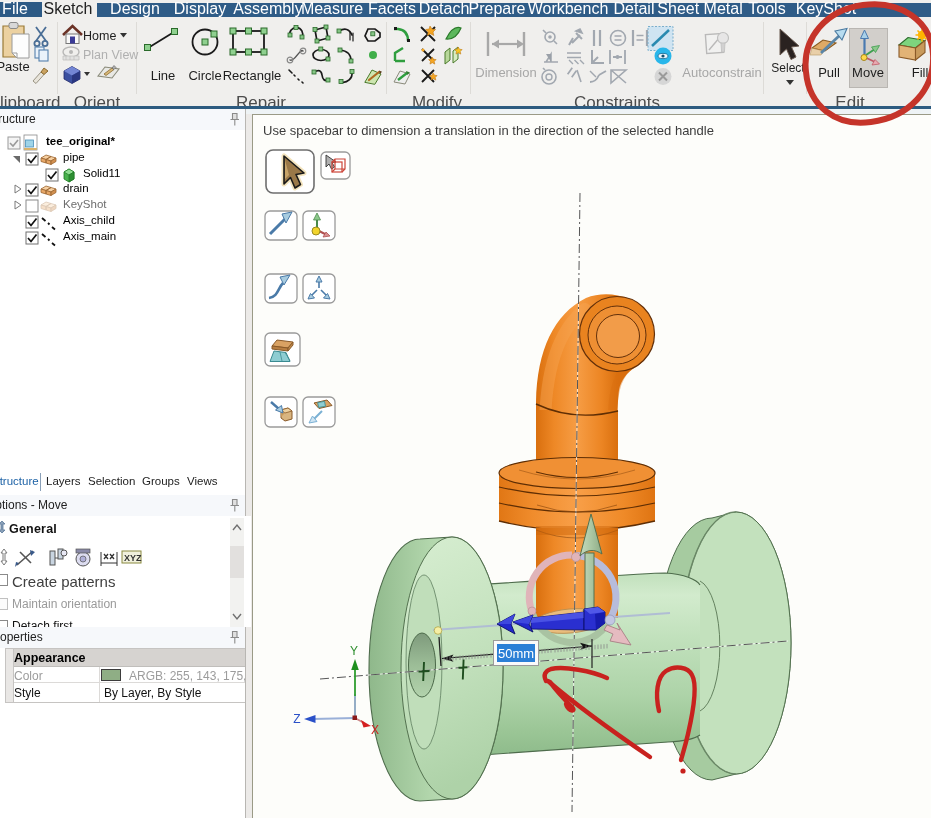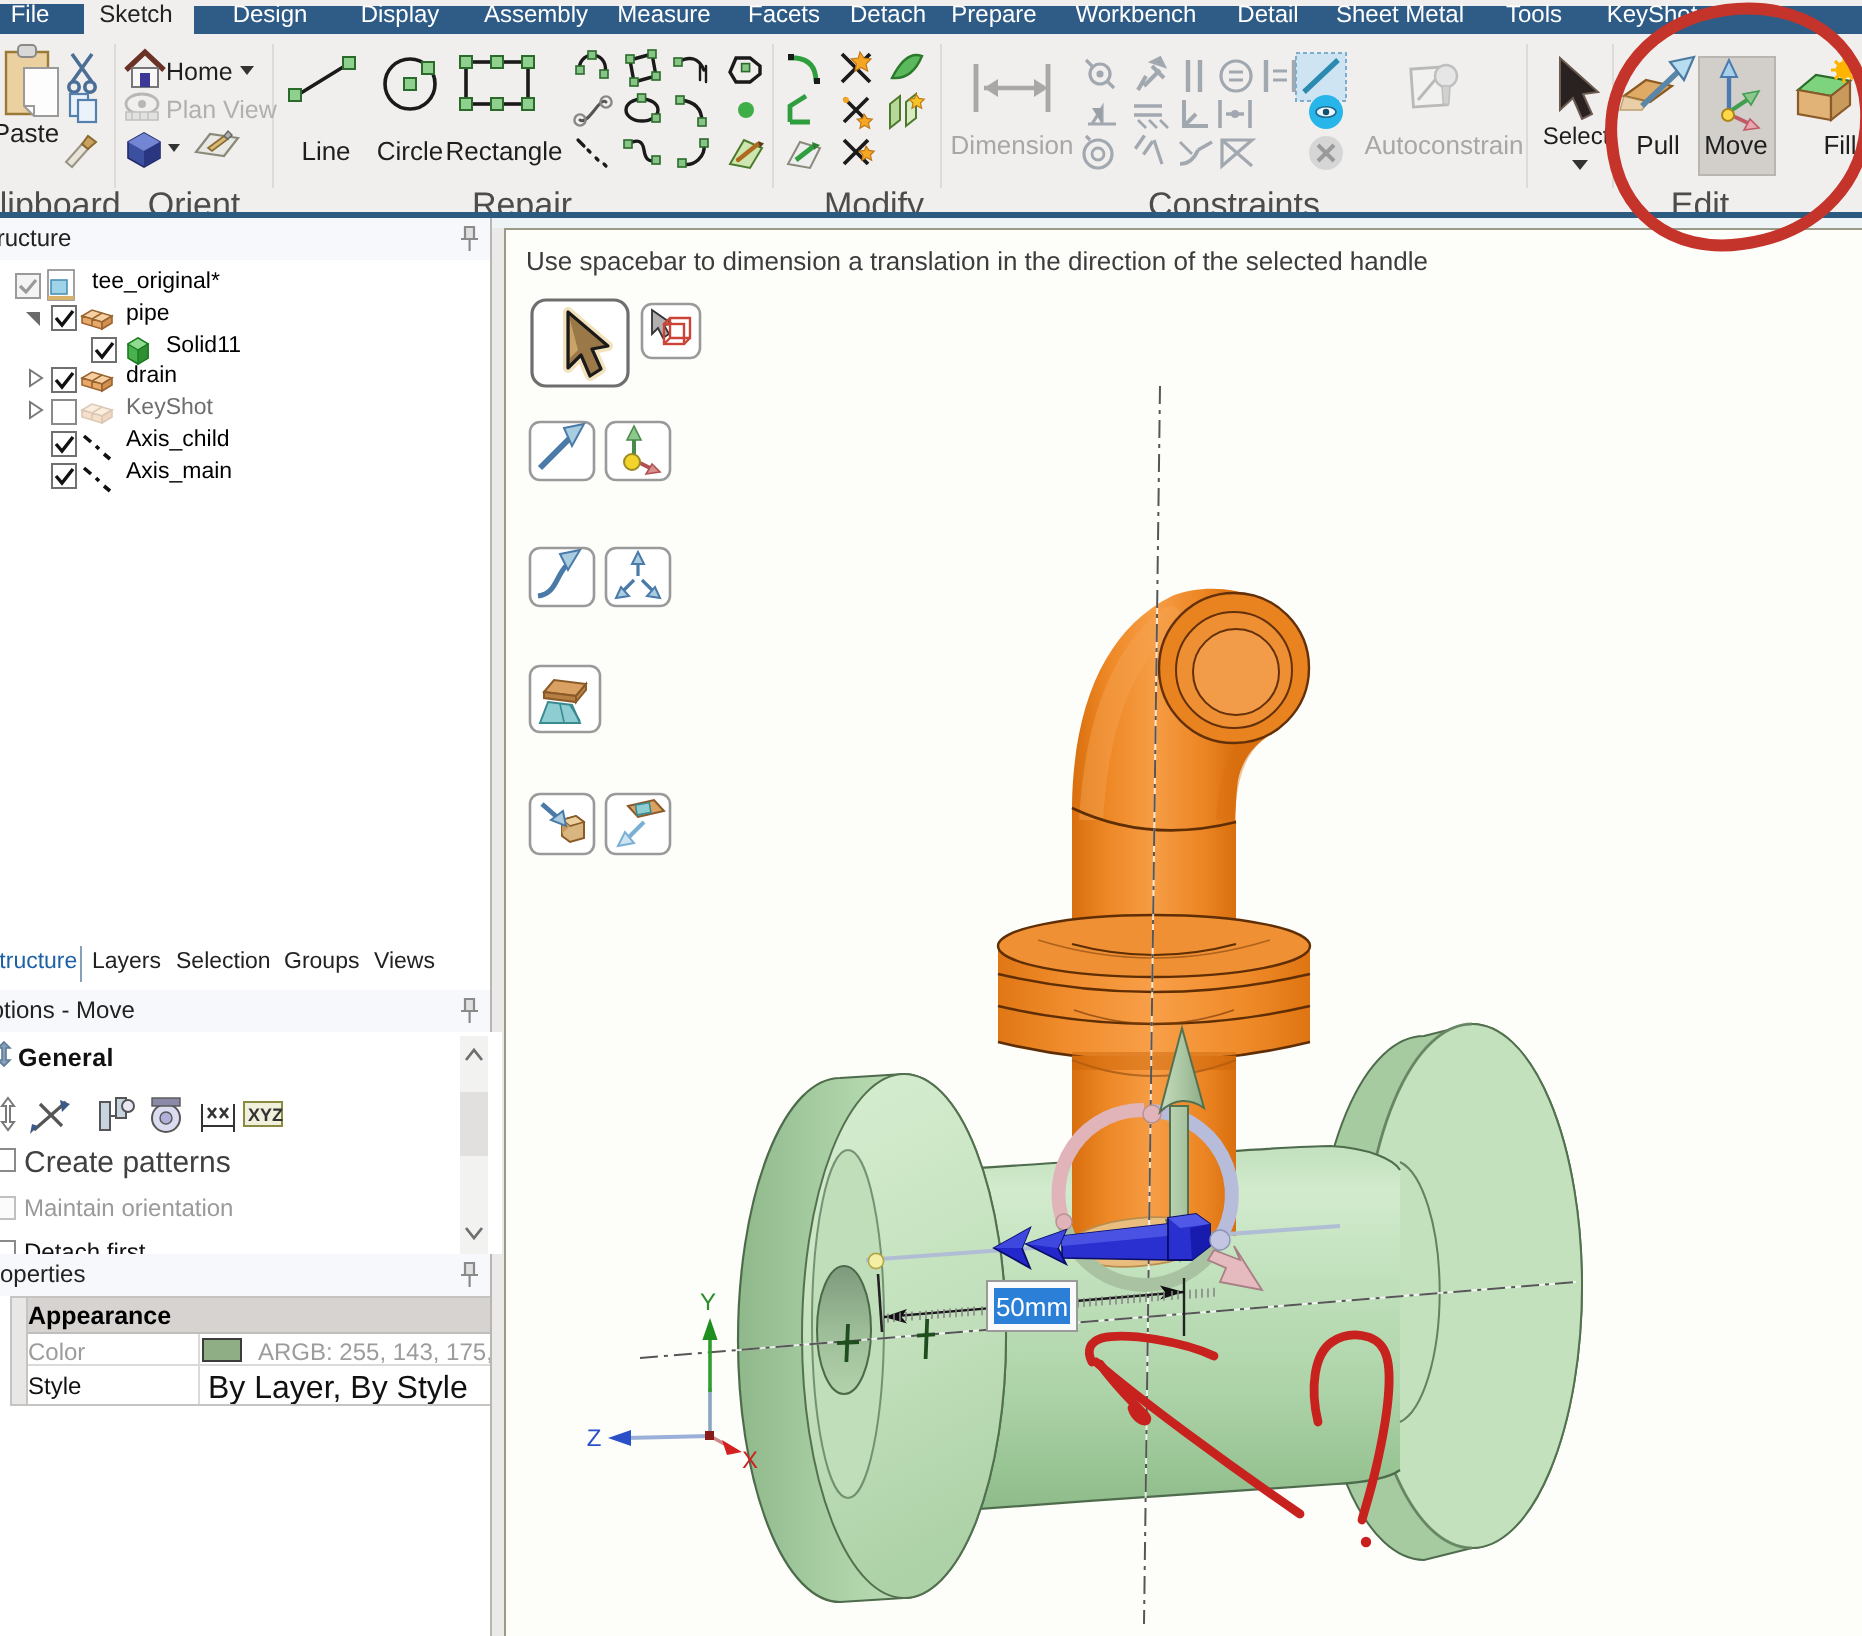--- a/index.html
+++ b/index.html
@@ -1,19 +1,19 @@
 <!DOCTYPE html>
 <html><head>
 <meta charset="utf-8">
 <style>
 *{margin:0;padding:0;box-sizing:border-box}
 html,body{width:931px;height:818px;overflow:hidden}
 body{position:relative;font-family:"Liberation Sans",sans-serif;background:#fff}
 .a{position:absolute}
-.tabtxt{font-size:12px;color:#fff;white-space:nowrap;transform:translateX(-50%)}
+.tabtxt{font-size:16px;color:#fff;white-space:nowrap;transform:translateX(-50%)}
 .glabel{font-size:17px;color:#4c4c4c;white-space:nowrap;transform:translateX(-50%)}
 .blabel{font-size:13px;color:#1e1e1e;white-space:nowrap;transform:translateX(-50%)}
 .gray{color:#a7a7a7}
 .sep{position:absolute;top:22px;width:1px;height:72px;background:#dddbd7}
 .treerow{position:absolute;font-size:11.5px;color:#000;white-space:nowrap}
 svg{display:block}
 </style>
 </head>
 <body>
 
@@ -384,21 +384,21 @@
       </g>
 
  <rect x="26" y="86" width="12" height="12" fill="#fff" stroke="#707070"></rect>
  <path d="M28 92 l3 3.5 l5.5 -7" fill="none" stroke="#111" stroke-width="1.7"></path>
  <path d="M42 88 l3.5 3 M48 93 l1.5 1.5 M52 97 l3 2.5" stroke="#111" stroke-width="1.8" fill="none"></path>
 
  <rect x="26" y="102" width="12" height="12" fill="#fff" stroke="#707070"></rect>
  <path d="M28 108 l3 3.5 l5.5 -7" fill="none" stroke="#111" stroke-width="1.7"></path>
  <path d="M42 104 l3.5 3 M48 109 l1.5 1.5 M52 113 l3 2.5" stroke="#111" stroke-width="1.8" fill="none"></path>
 </svg>
-<span class="treerow" style="left:46px;top:135px;font-weight:normal">tee_original*</span>
+<span class="treerow" style="left:46px;top:135px;font-weight:bold">tee_original*</span>
 <span class="treerow" style="left:63px;top:151px">pipe</span>
 <span class="treerow" style="left:83px;top:167px">Solid11</span>
 <span class="treerow" style="left:63px;top:182px">drain</span>
 <span class="treerow" style="left:63px;top:198px;color:#6e6e6e">KeyShot</span>
 <span class="treerow" style="left:63px;top:214px">Axis_child</span>
 <span class="treerow" style="left:63px;top:230px">Axis_main</span>
 </div>
 
 <div class="a" style="left:0;top:471px;width:245px;height:22px;background:#fff;font-size:11.5px;color:#222;overflow:hidden">
  <span class="a" style="left:-8px;top:4px;color:#1d62a6">Structure</span>
@@ -477,21 +477,21 @@
  <div class="a" style="left:5px;top:648px;width:240px;height:55px;border:1px solid #c6c4c2;border-right:none;background:#fff;overflow:hidden">
   <div class="a" style="left:0;top:0;width:8px;height:55px;background:#e9e7e5;border-right:1px solid #c6c4c2"></div>
   <div class="a" style="left:8px;top:0;width:232px;height:18px;background:#d6d3d0;border-bottom:1px solid #c0bebb"></div>
   <span class="a" style="left:8px;top:2px;font-size:12.5px;font-weight:bold;color:#000">Appearance</span>
   <div class="a" style="left:8px;top:18px;width:232px;height:16px;border-bottom:1px solid #dcdad8"></div>
   <div class="a" style="left:93px;top:18px;width:1px;height:37px;background:#dcdad8"></div>
   <span class="a" style="left:8px;top:20px;font-size:12px;color:#9c9c9c">Color</span>
   <div class="a" style="left:95px;top:20px;width:20px;height:12px;background:#8fae85;border:1px solid #3c3c3c"></div>
   <span class="a" style="left:123px;top:20px;font-size:12px;color:#9c9c9c;white-space:nowrap">ARGB: 255, 143, 175, 14</span>
   <span class="a" style="left:8px;top:37px;font-size:12px;color:#111">Style</span>
-  <span class="a" style="left:98px;top:37px;font-size:16px;color:#111">By Layer, By Style</span>
+  <span class="a" style="left:98px;top:37px;font-size:12px;color:#111">By Layer, By Style</span>
  </div>
 </div>
 
 <div class="a" style="left:252px;top:114px;width:679px;height:704px;background:#fdfdfa;border-left:1px solid #9a9a86;border-top:1px solid #9a9a86"></div>
 <div class="a" style="left:263px;top:123px;font-size:13px;color:#3c3c3c">Use spacebar to dimension a translation in the direction of the selected handle</div>
 
 <div id="vtools">
 <svg class="a" style="left:252px;top:114px" width="120" height="330" viewBox="0 0 120 330">
 
  <rect x="14" y="36" width="48" height="43" rx="7" fill="#fff" stroke="#6e6e6e" stroke-width="1.6"></rect>

